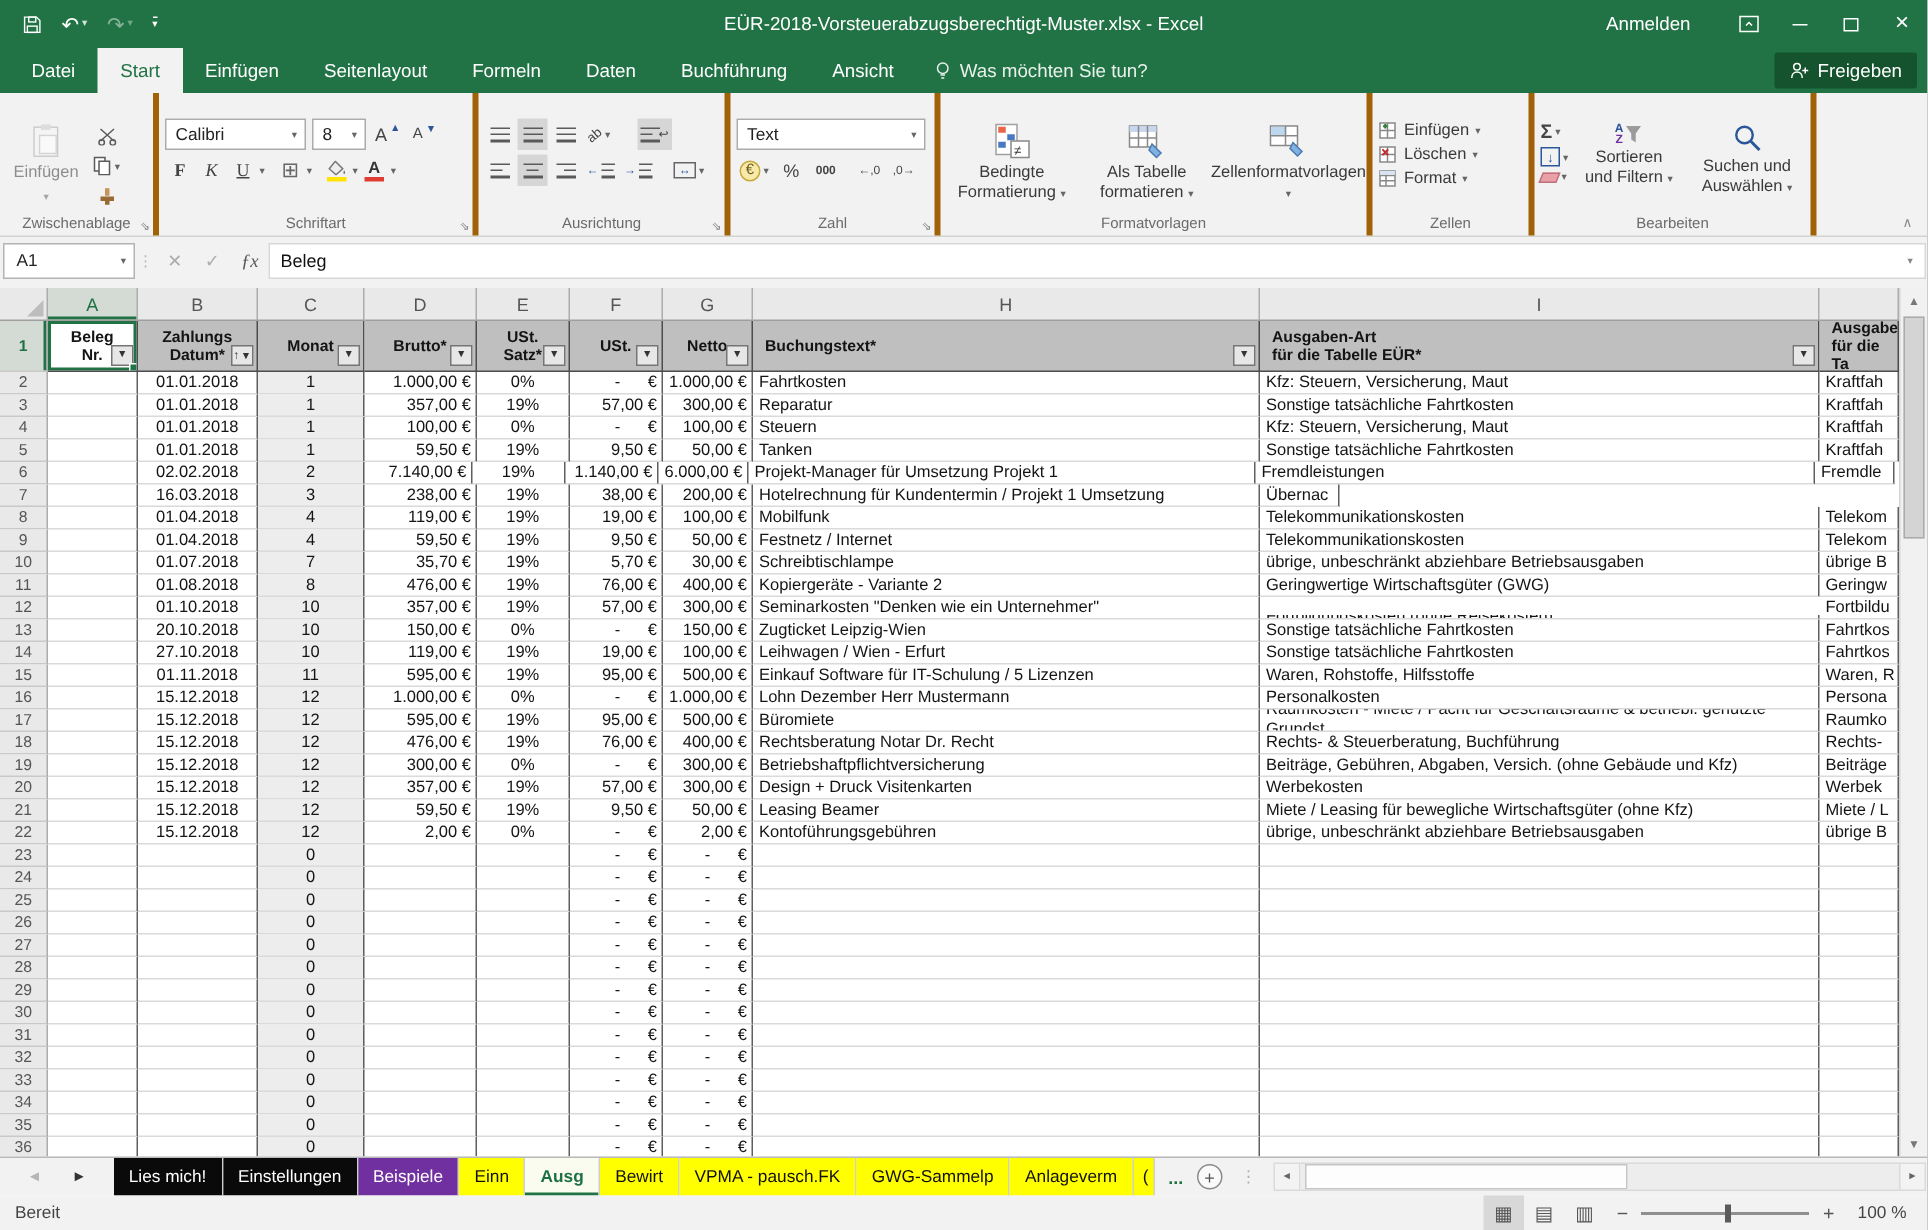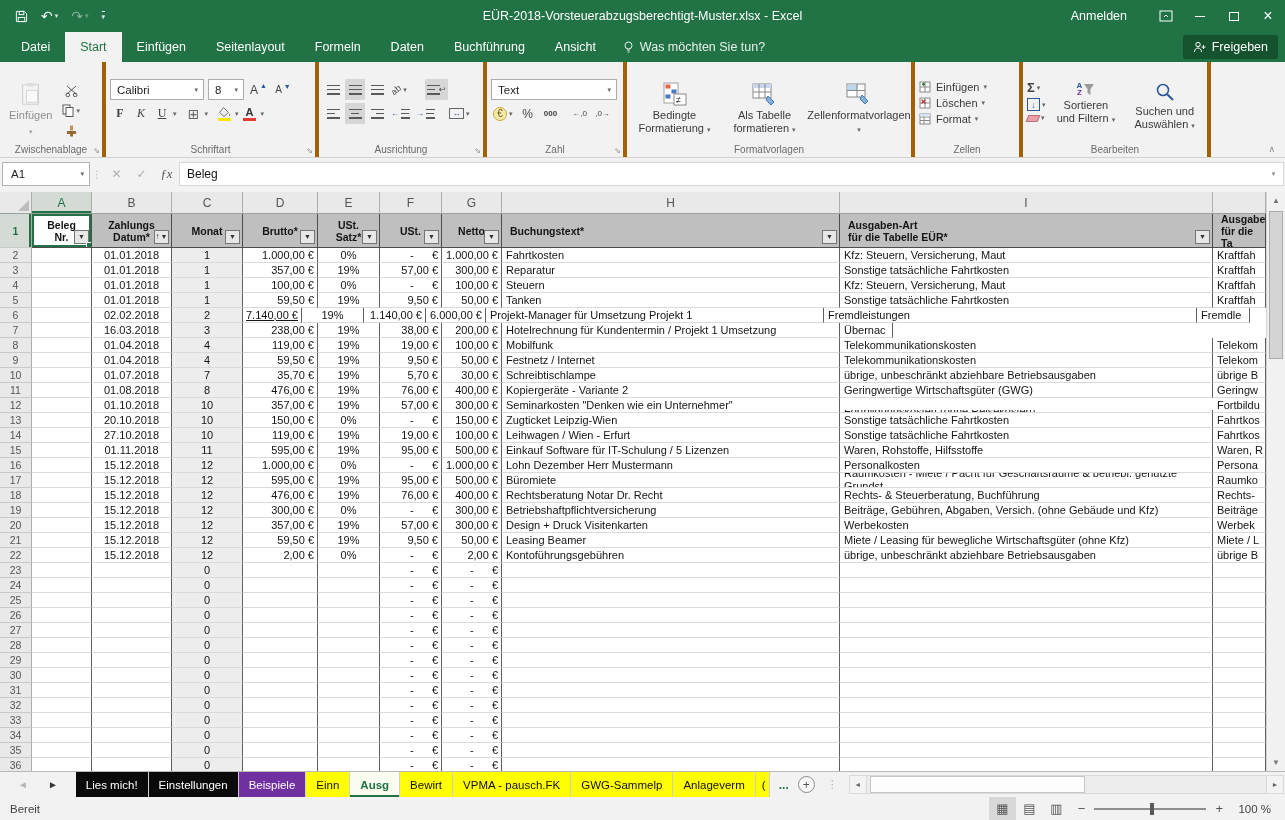--- a/index.html
+++ b/index.html
@@ -598,21 +598,21 @@
           <div class="cell c-g rgt pre" style="width: 60px;">50,00 €</div>
           <div class="cell c-h lft" style="width: 338px;">Tanken</div>
           <div class="cell c-i lft" style="width: 373px;">Sonstige tatsächliche Fahrtkosten</div>
           <div class="cell c-j lft" style="width: 53px;">Kraftfah</div>
         </div>
         <div class="grow">
           <div class="rn">6</div>
           <div class="cell c-a" style="width: 60px;"></div>
           <div class="cell c-b" style="width: 80px;">02.02.2018</div>
           <div class="cell c-c shade" style="width: 71px;">2</div>
-          <div class="cell c-d rgt" style="width: 59px; text-decoration: underline;">7.140,00 €</div>
+          <div class="cell c-d rgt" style="width: 72px;">7.140,00 €</div>
           <div class="cell c-e" style="width: 62px;">19%</div>
           <div class="cell c-f rgt pre" style="width: 62px;">1.140,00 €</div>
           <div class="cell c-g rgt pre" style="width: 60px;">6.000,00 €</div>
           <div class="cell c-h lft" style="width: 338px;">Projekt-Manager für Umsetzung Projekt 1</div>
           <div class="cell c-i lft" style="width: 373px;">Fremdleistungen</div>
           <div class="cell c-j lft" style="width: 53px;">Fremdle</div>
         </div>
         <div class="grow">
           <div class="rn">7</div>
           <div class="cell c-a" style="width: 60px;"></div>

